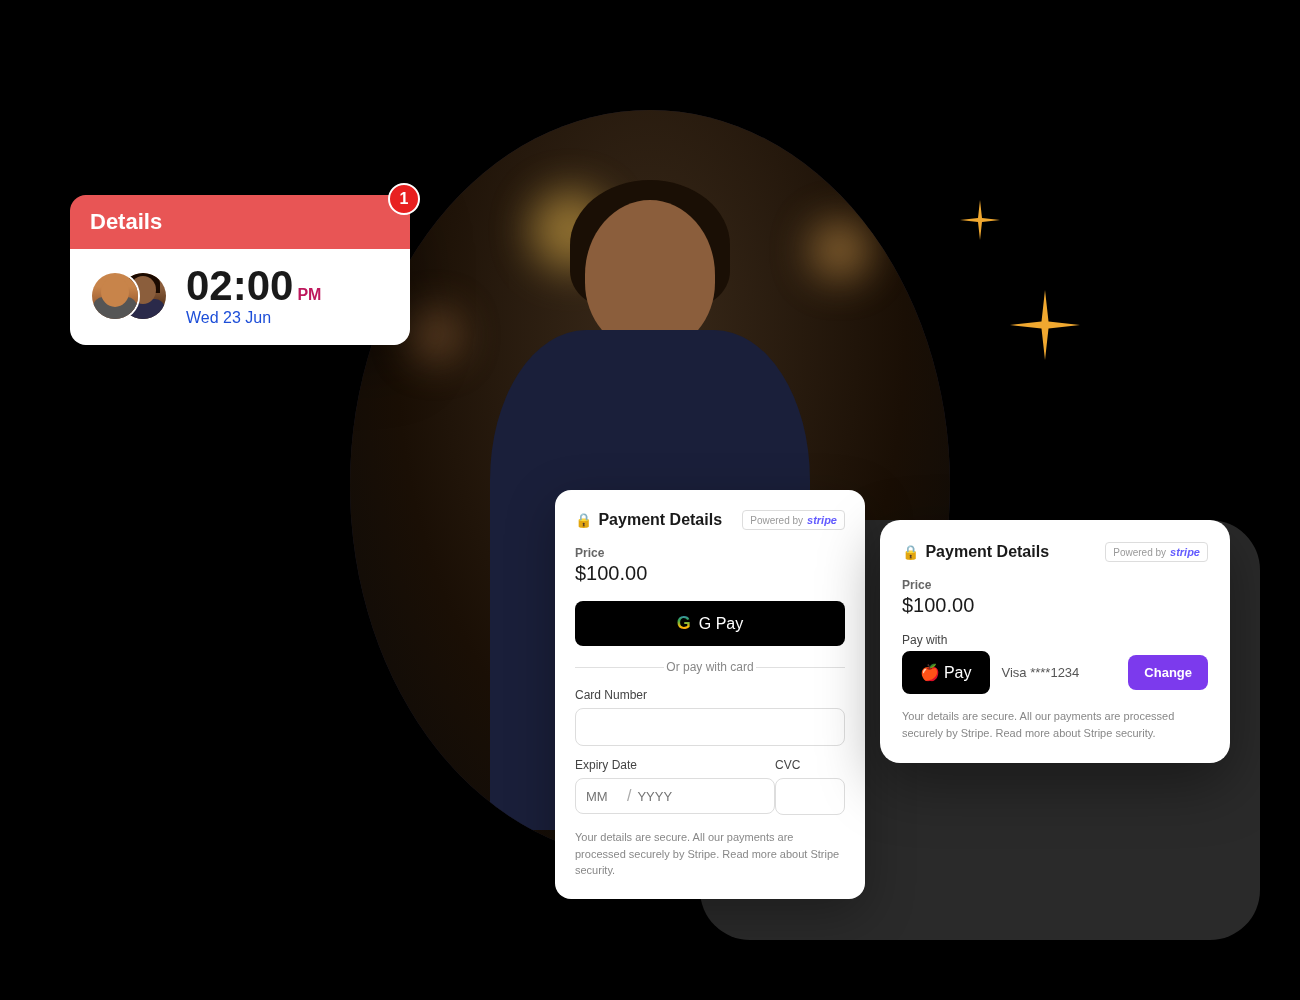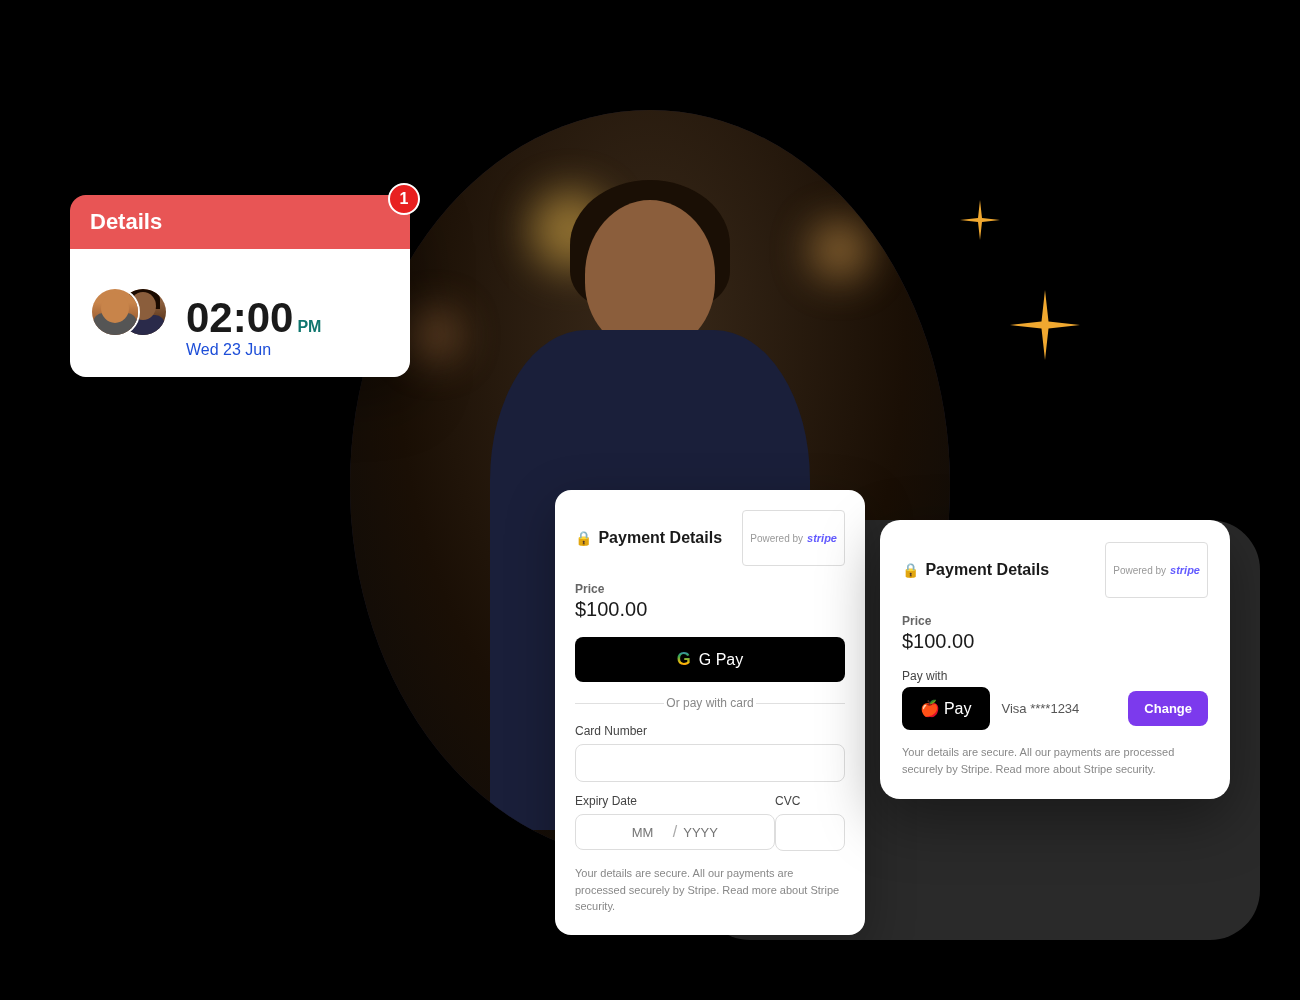--- a/index.html
+++ b/index.html
@@ -243,27 +243,26 @@
       display: flex;
       align-items: baseline;
       gap: 4px;
     }
 
     .time-big {
       font-size: 42px;
       font-weight: 700;
       color: #1a1a1a;
       line-height: 1;
-      margin-top: 32px;
     }
 
     .time-ampm {
       font-size: 16px;
       font-weight: 600;
-      color: #0f766e;
+      color: #be185d;
     }
 
     .time-date {
       font-size: 16px;
       color: #1d4ed8;
       margin-top: 2px;
     }
 
     
     .payment-card-1 {
@@ -316,21 +315,21 @@
     }
 
     .stripe-badge {
       display: flex;
       align-items: center;
       gap: 4px;
       font-size: 10px;
       color: #888;
       border: 1px solid #ddd;
       border-radius: 4px;
-      padding: 21px 7px;
+      padding: 3px 7px;
     }
 
     .stripe-logo {
       font-weight: 900;
       color: #635bff;
       font-size: 11px;
       font-style: italic;
     }
 
     .price-label {
@@ -421,21 +420,20 @@
       flex: 1;
     }
 
     .expiry-inputs {
       display: flex;
       align-items: center;
       border: 1px solid #ddd;
       border-radius: 8px;
       padding: 8px 10px;
       gap: 6px;
-      justify-content: center;
     }
 
     .expiry-mm, .expiry-yyyy {
       font-size: 13px;
       color: #aaa;
       background: none;
       border: none;
       outline: none;
       width: 35px;
     }

